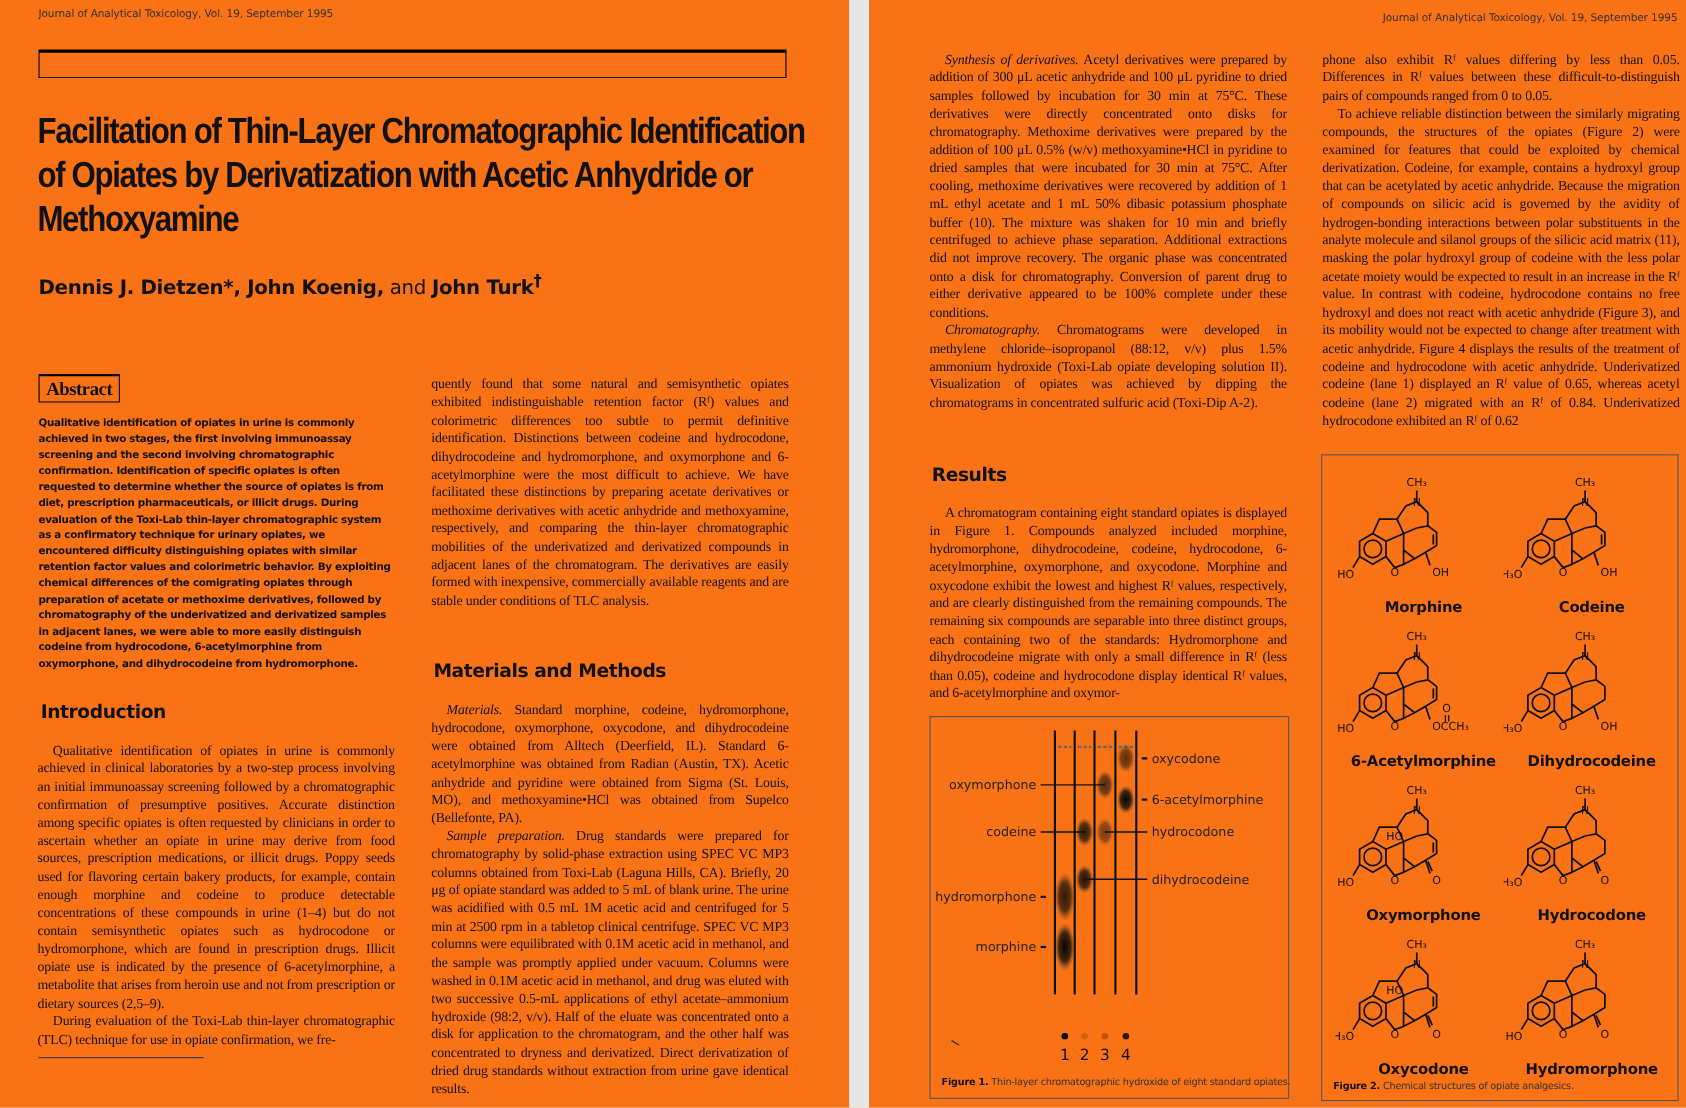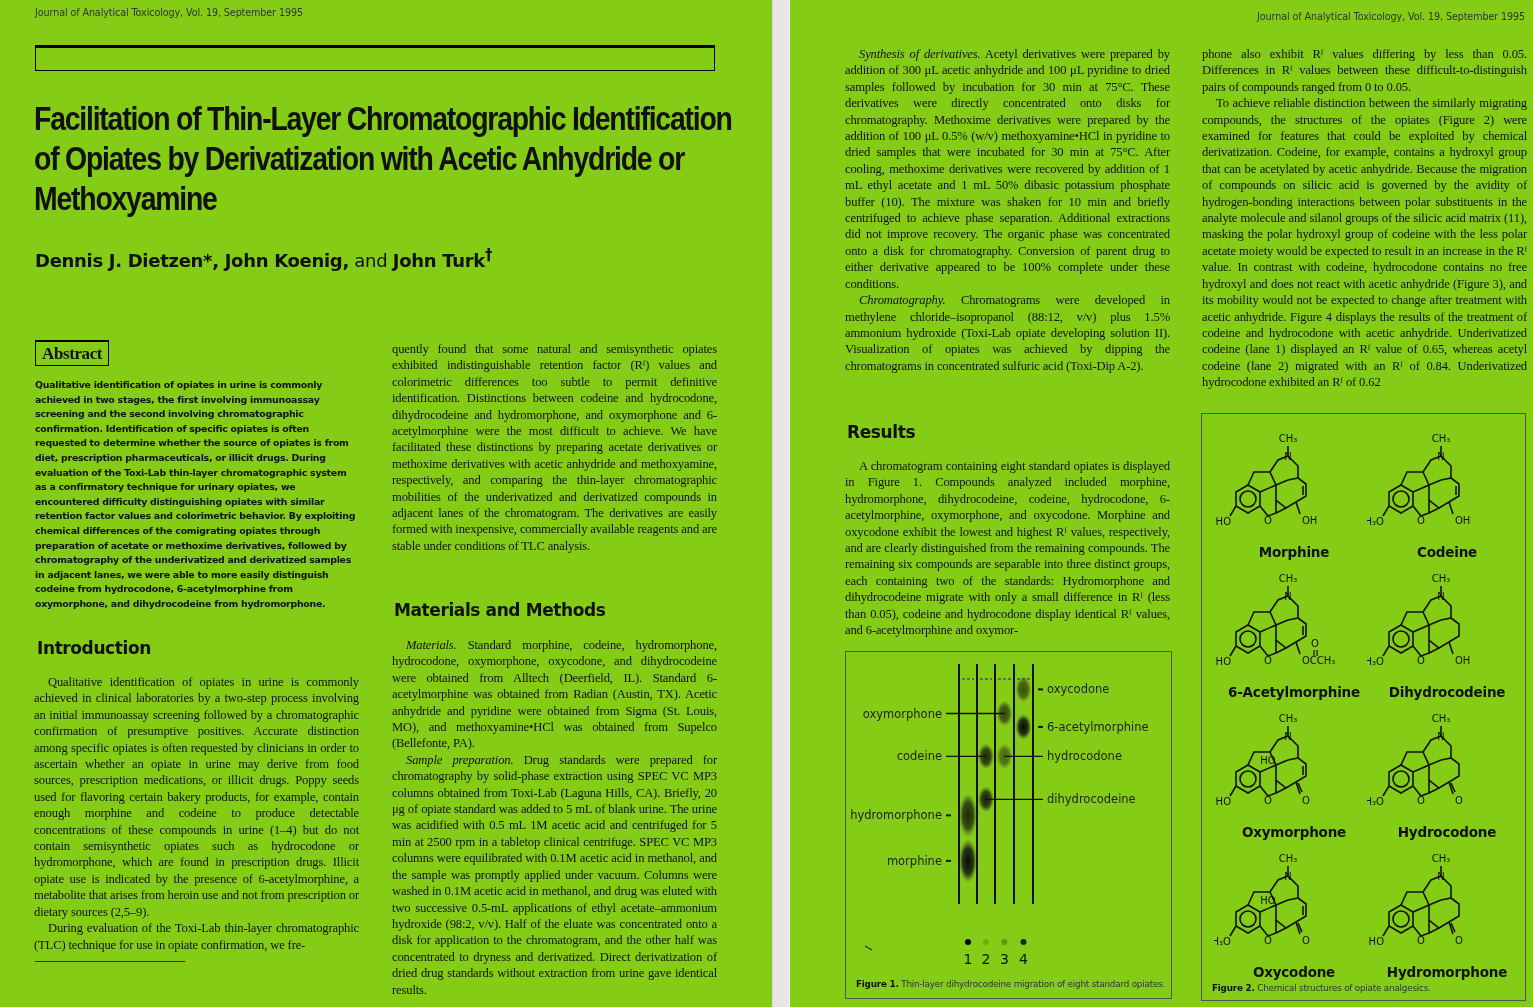--- a/index.html
+++ b/index.html
@@ -1,17 +1,17 @@
 <!DOCTYPE html>
 <html><head>
 <meta charset="utf-8">
 <style>
   html, body { margin:0; padding:0; }
   body { width:1533px; height:1007px; position:relative; overflow:hidden; background:#fff; color:#111; }
-  .page { position:absolute; top:0; height:1007px; background:#84cc16; overflow:hidden; }
+  .page { position:absolute; top:0; height:1007px; background:#f97316; overflow:hidden; }
   #page-left { left:0; width:772px; }
   #page-right { left:790px; width:743px; }
   #gutter { position:absolute; left:772px; top:0; width:18px; height:1007px; background:#e6e6e6; border-left:1px solid #d8d8d8; border-right:1px solid #f0f0f0; box-sizing:border-box; }
 
   .running-head { position:absolute; font-family:"DejaVu Sans", sans-serif; font-size:9.6px; color:#333; letter-spacing:-0.1px; }
   #rh-left { left:35px; top:7px; }
   #rh-right { right:8px; top:11px; }
 
   #title-box { position:absolute; left:35px; top:45px; width:680px; height:26px; border:1px solid #000; border-top:3px solid #000; box-sizing:border-box; }
 
@@ -161,21 +161,21 @@
         <circle cx="122" cy="290" r="3" fill="#000" opacity="1"></circle>
         <text class="lane-num" x="122" y="312" text-anchor="middle">1</text>
         <circle cx="140" cy="290" r="3" fill="#000" opacity="0.15"></circle>
         <text class="lane-num" x="140" y="312" text-anchor="middle">2</text>
         <circle cx="158.5" cy="290" r="3" fill="#000" opacity="0.25"></circle>
         <text class="lane-num" x="158.5" y="312" text-anchor="middle">3</text>
         <circle cx="177.5" cy="290" r="3" fill="#000" opacity="0.8"></circle>
         <text class="lane-num" x="177.5" y="312" text-anchor="middle">4</text>
         <line x1="19" y1="294" x2="26" y2="298" stroke="#333" stroke-width="1.2"></line>
       </svg>
-    <div id="fig1-caption"><span class="cap-label">Figure 1.</span><span> Thin-layer dihydrocodeine migration of eight standard opiates.</span></div>
+    <div id="fig1-caption"><span class="cap-label">Figure 1.</span><span> Thin-layer chromatographic hydroxide of eight standard opiates.</span></div>
   </div>
 
   <div id="fig2">
     <div id="fig2-grid">
         <div class="struct" style="left: 12px; top: 10px;">
           <svg width="160" height="122">
             <g stroke="#111" stroke-width="1.6" fill="none">
               <polygon points="22,68 34,61 46,68 46,82 34,89 22,82"></polygon>
               <circle cx="34" cy="75" r="8"></circle>
               <polyline points="34,61 40,48 56,48 62,61 46,68"></polyline>

